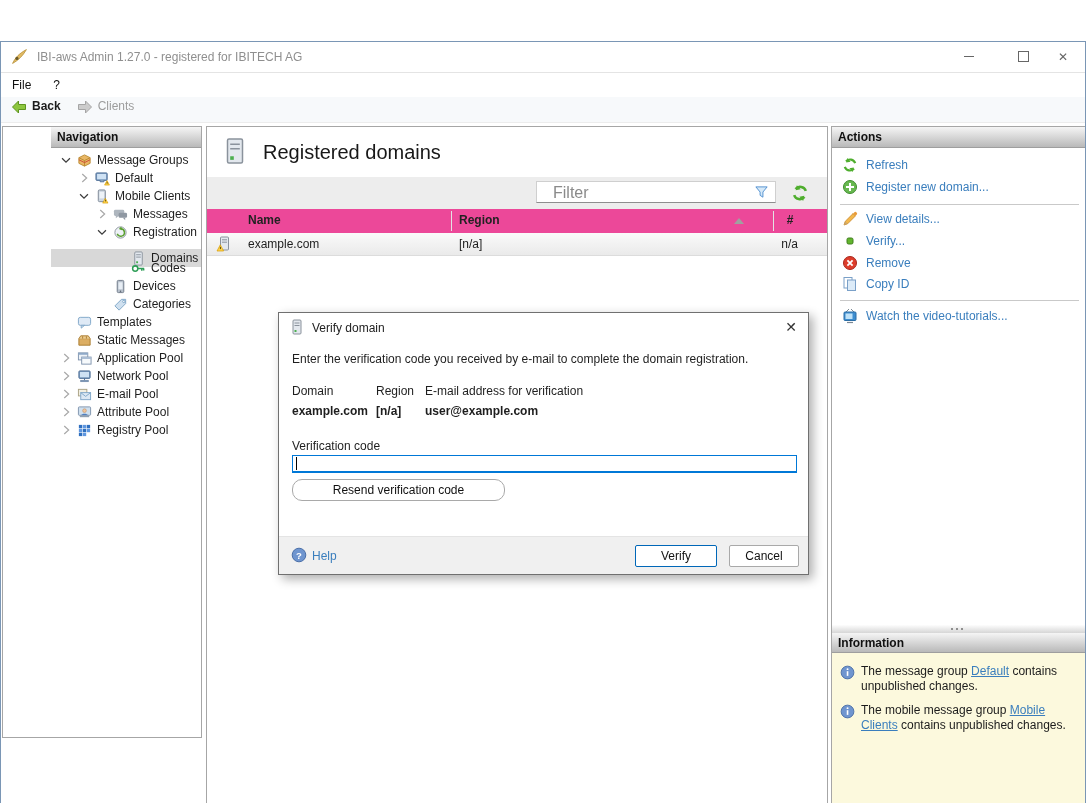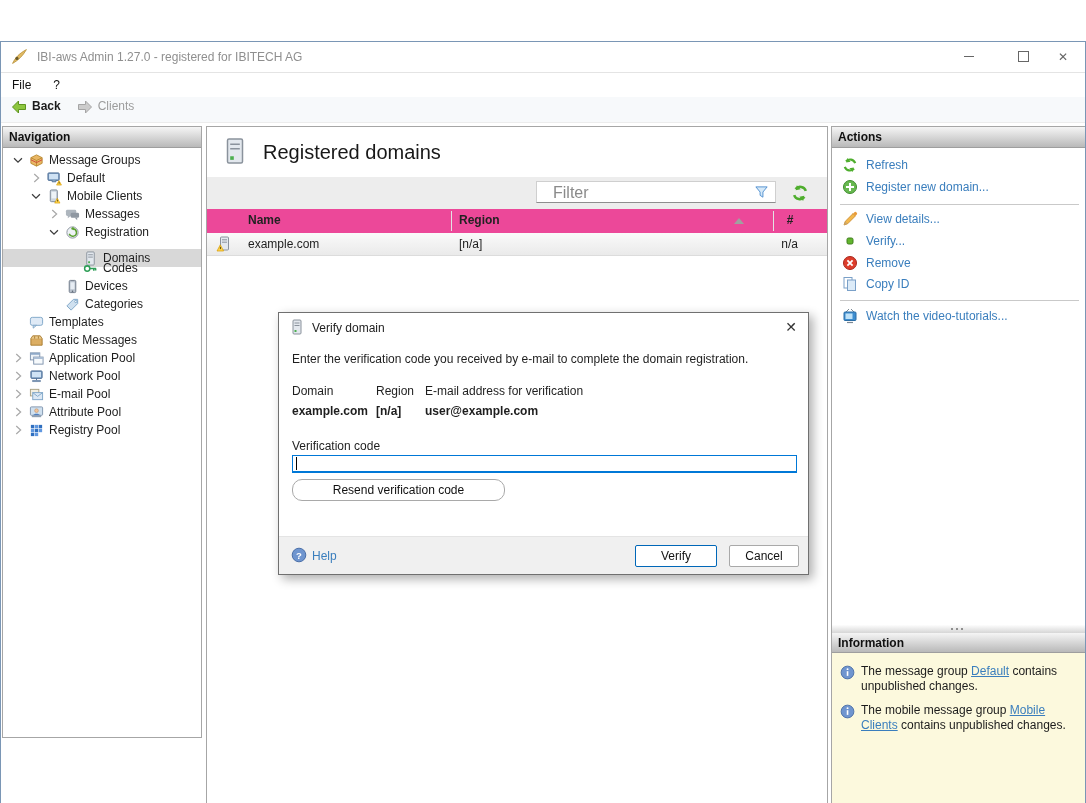--- a/index.html
+++ b/index.html
@@ -103,21 +103,21 @@
     <span class="tbtn disabled">
       <span>
           <svg width="16" height="16" viewBox="0 0 16 16">
             <path d="M8.5 2 L14.5 8 L8.5 14 V10.5 H1.5 V5.5 H8.5 Z" fill="#cccccc" stroke="#a5a5a5"></path>
           </svg>
         </span>
       <span class="lb">Clients</span>
     </span>
   </div>
 
-  <div class="panel" style="left:1px;top:84px;width:200px;height:612px;">
+  <div class="panel" style="left:1px;top:84px;width:200px;height:612px;padding-left:48px;">
     <div class="phdr">Navigation</div>
     <div style="position:relative">
       <div class="trow" style="top:3px;padding-left:8px">
         <span class="chs">
             <svg width="14" height="14" viewBox="0 0 16 16">
               <path d="M3.5 6 L8 10.5 L12.5 6" fill="none" stroke="#3c3c3c" stroke-width="1.4"></path>
             </svg>
           </span>
         <span class="tic">
             <svg width="15" height="15" viewBox="0 0 16 16">

